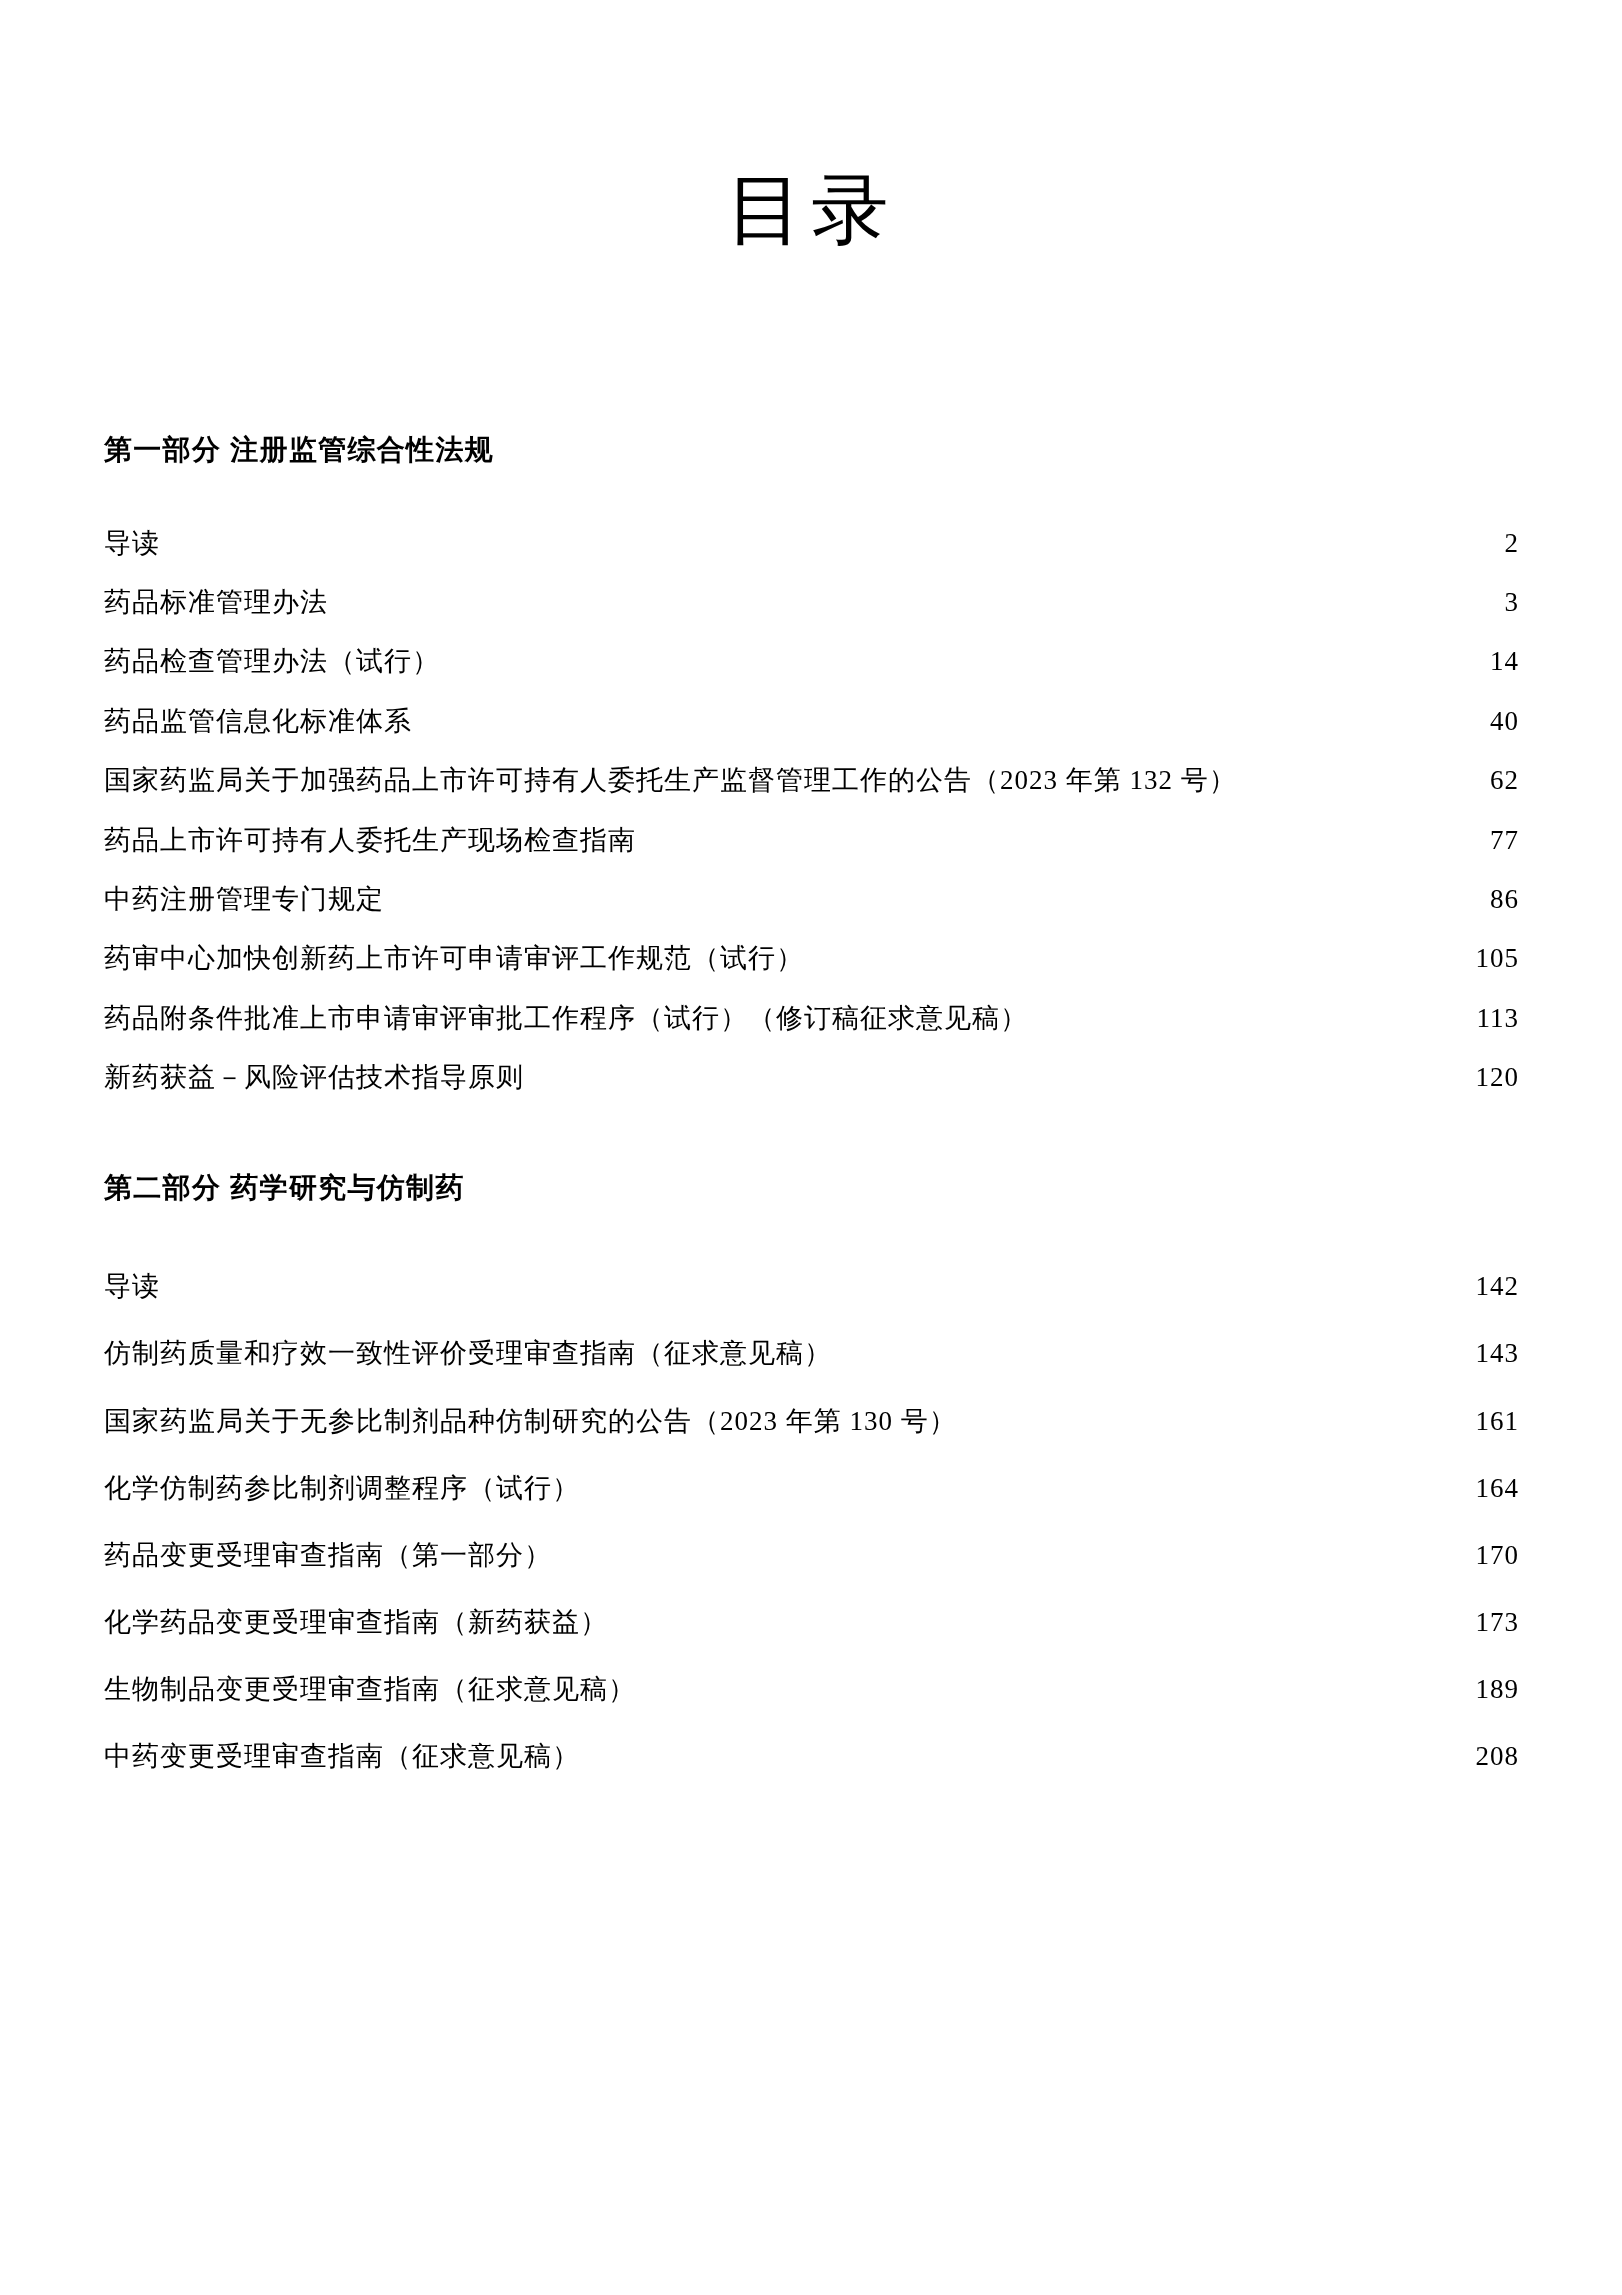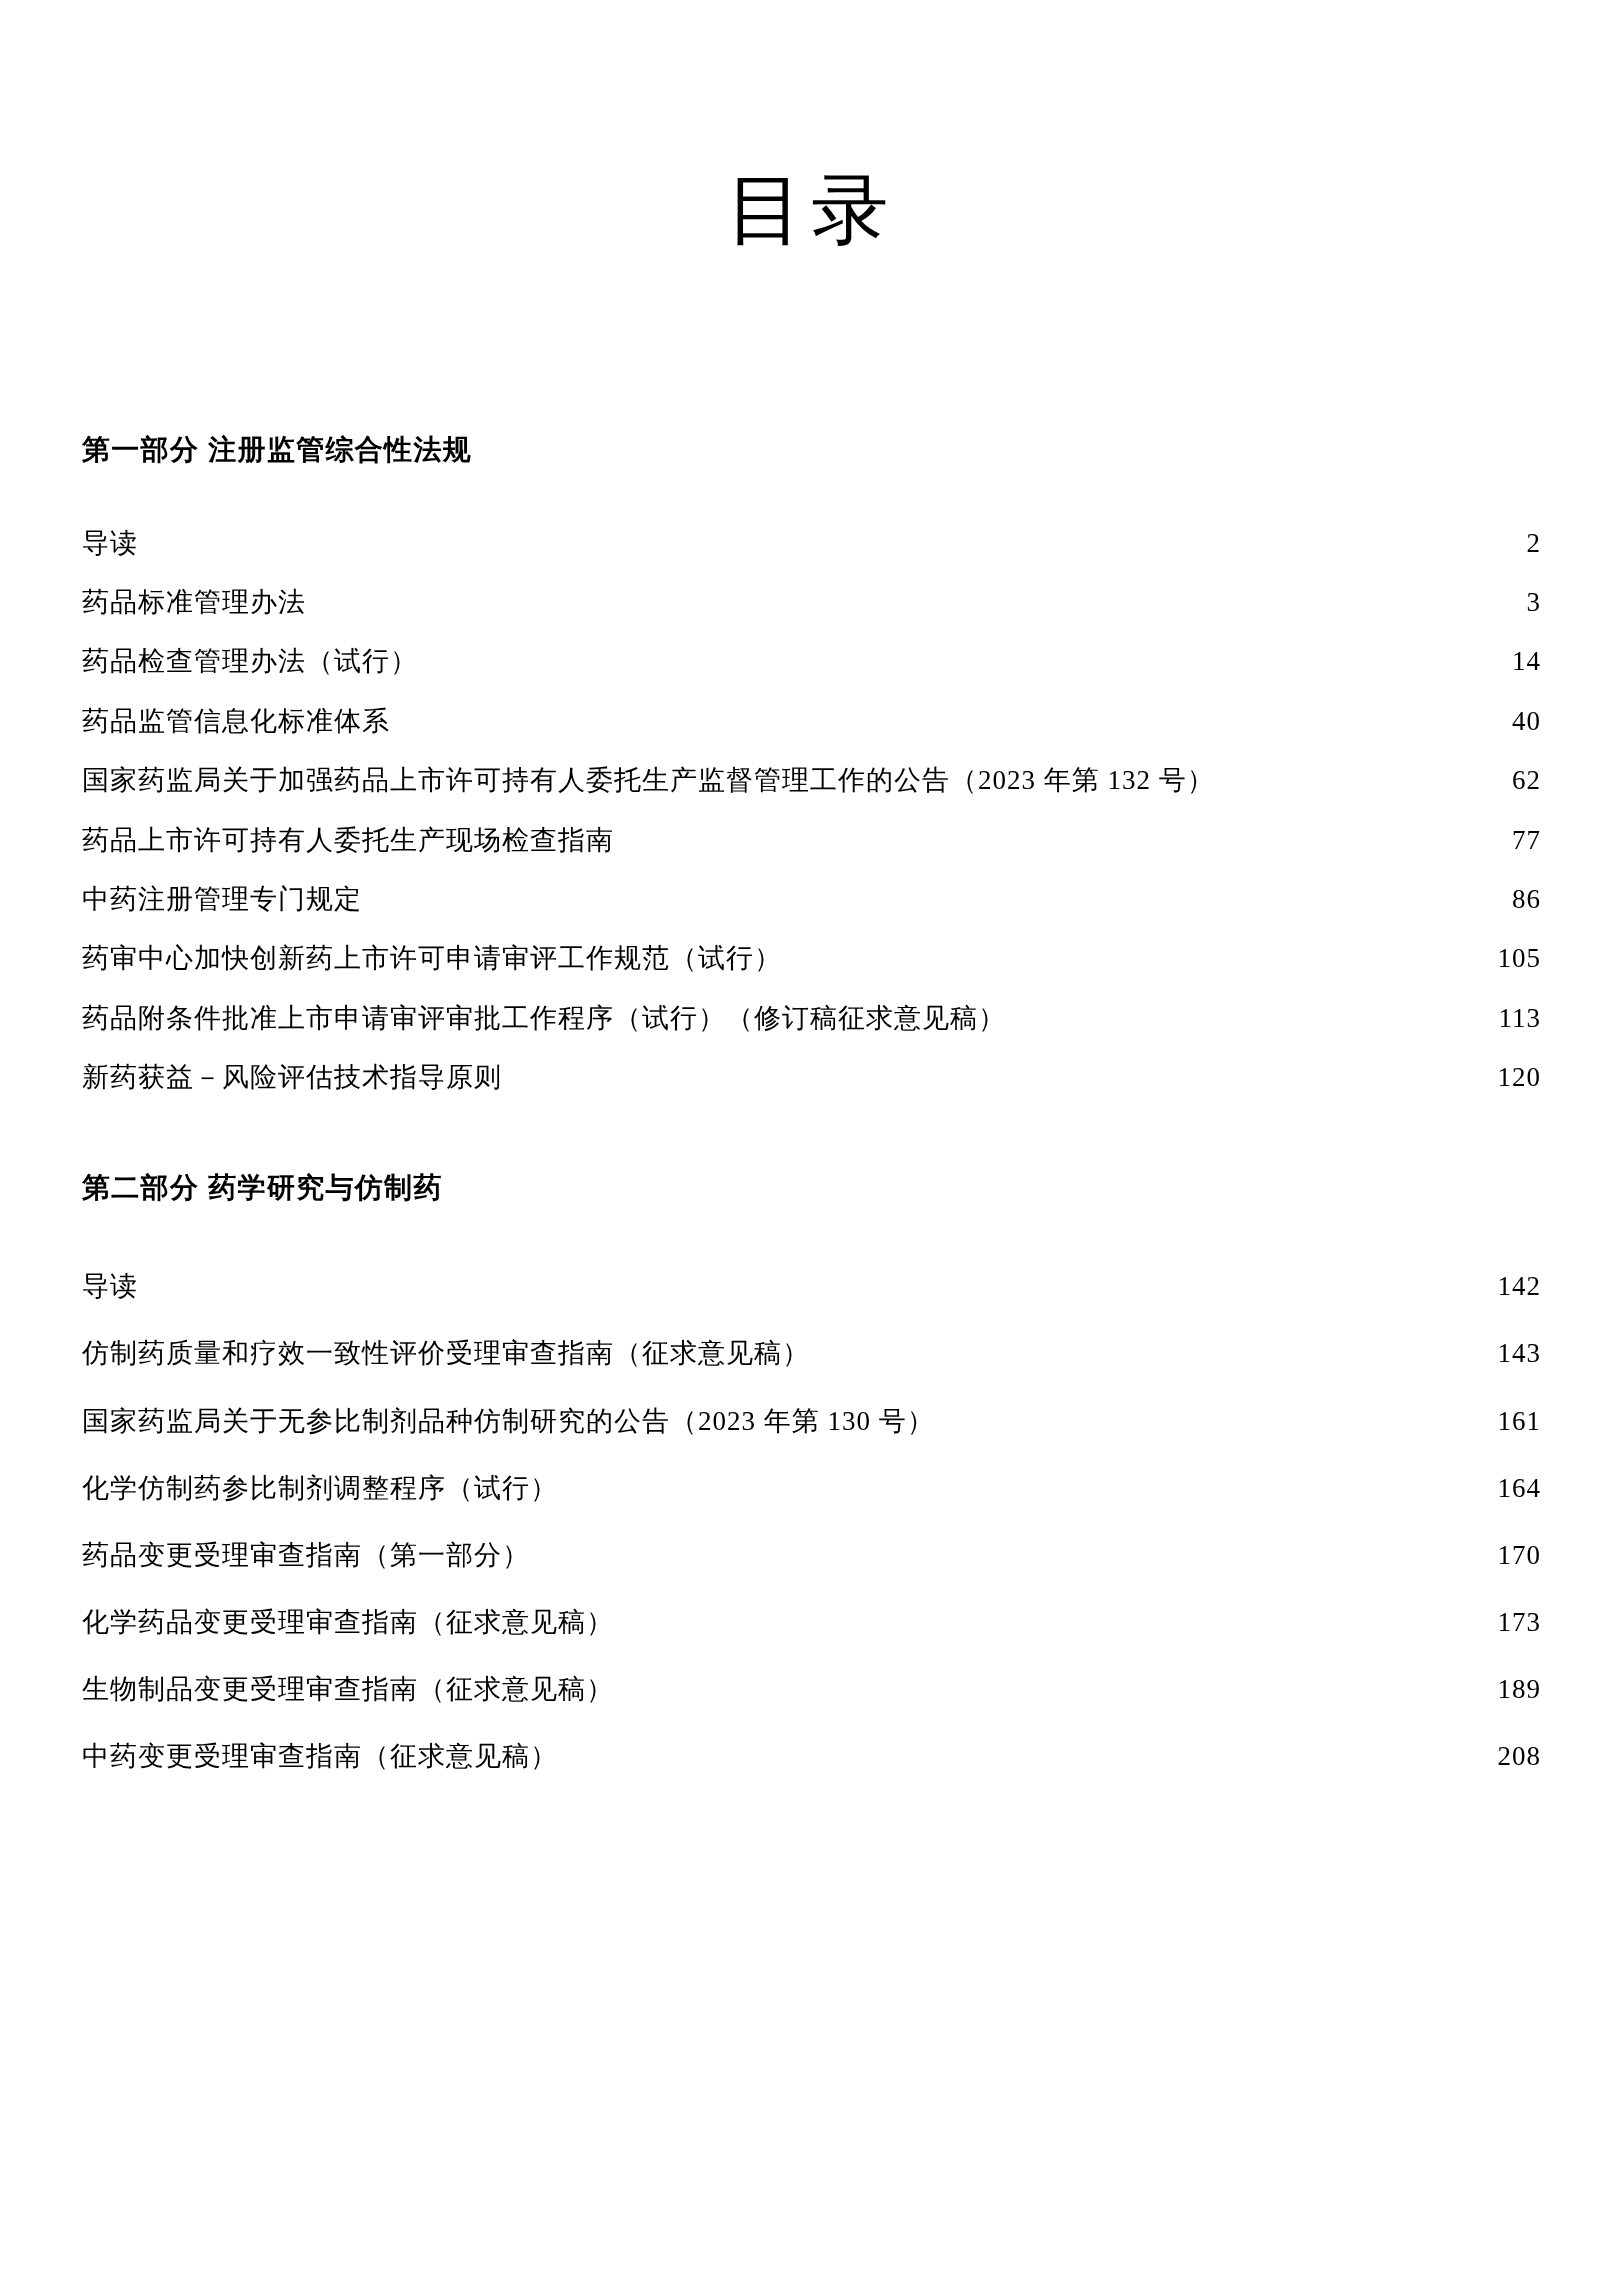--- a/index.html
+++ b/index.html
@@ -12,21 +12,21 @@
     height: 2295px;
     font-family: "Liberation Serif", "DejaVu Serif", serif;
     color: #000000;
     -webkit-font-smoothing: antialiased;
   }
   .page {
     position: relative;
     width: 1623px;
     height: 2295px;
     box-sizing: border-box;
-    padding: 0 82px;
+    padding: 0 104px;
   }
   .doc-title {
     margin: 0;
     padding-top: 164px;
     text-align: center;
     font-family: "DejaVu Serif", "Liberation Serif", serif;
     font-size: 77px;
     font-weight: 400;
     letter-spacing: 7.9px;
     line-height: 1.2;
@@ -147,21 +147,21 @@
       </li>
       <li class="toc-entry">
         <span class="label">化学仿制药参比制剂调整程序（试行）</span>
         <span class="page-num">164</span>
       </li>
       <li class="toc-entry">
         <span class="label">药品变更受理审查指南（第一部分）</span>
         <span class="page-num">170</span>
       </li>
       <li class="toc-entry">
-        <span class="label">化学药品变更受理审查指南（征求意见稿）</span>
+        <span class="label">化学药品变更受理审查指南（新药获益）</span>
         <span class="page-num">173</span>
       </li>
       <li class="toc-entry">
         <span class="label">生物制品变更受理审查指南（征求意见稿）</span>
         <span class="page-num">189</span>
       </li>
       <li class="toc-entry">
         <span class="label">中药变更受理审查指南（征求意见稿）</span>
         <span class="page-num">208</span>
       </li>

